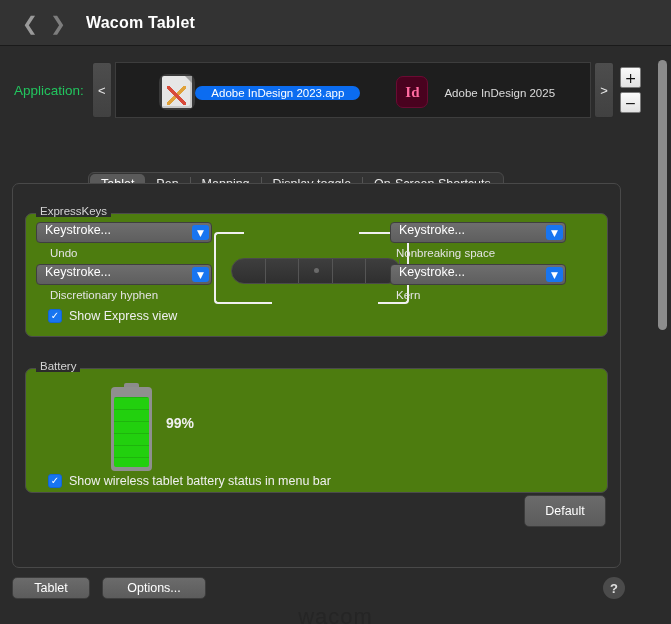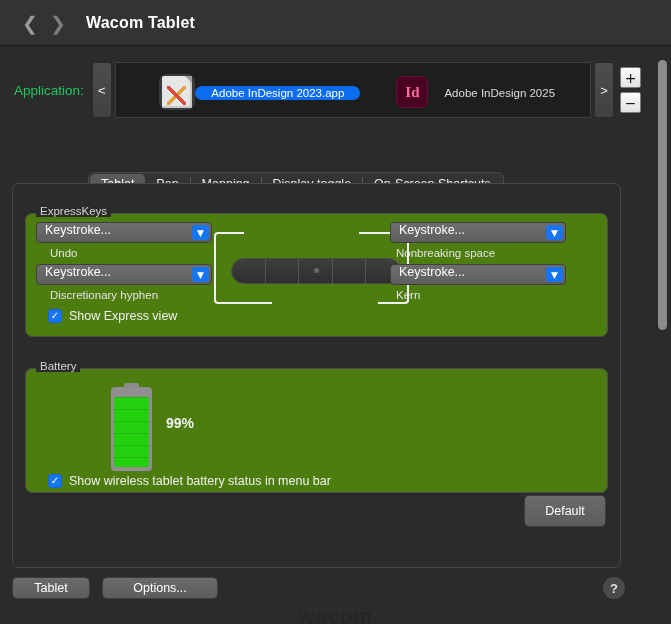--- a/index.html
+++ b/index.html
@@ -249,21 +249,21 @@
     border: 1px solid #3c3c3c;
     border-radius: 5px;
     font-size: 12.5px; color: #ffffff;
     display: flex; align-items: center; justify-content: center;
   }
   #default-btn { position: absolute; right: 14px; bottom: 40px; width: 82px; height: 32px; }
 
   
   .bottomrow { position: absolute; top: 531px; left: 12px; right: 46px; height: 26px; }
   #about-btn  { position: absolute; left: 0;   top: 0; width: 78px; height: 22px; }
-  #options-btn{ position: absolute; left: 90px;top: 0; width: 116px; height: 22px; }
+  #options-btn{ position: absolute; left: 90px;top: 0; width: 104px; height: 22px; }
   #help-btn {
     position: absolute; right: 0; top: 0;
     width: 22px; height: 22px; border-radius: 50%;
     background: #4b4b4b;
     display: flex; align-items: center; justify-content: center;
     font-size: 13px; color: #e0e0e0; font-weight: bold;
   }
 
   .watermark {
     position: absolute; left: 0; right: 0; bottom: -6px;

